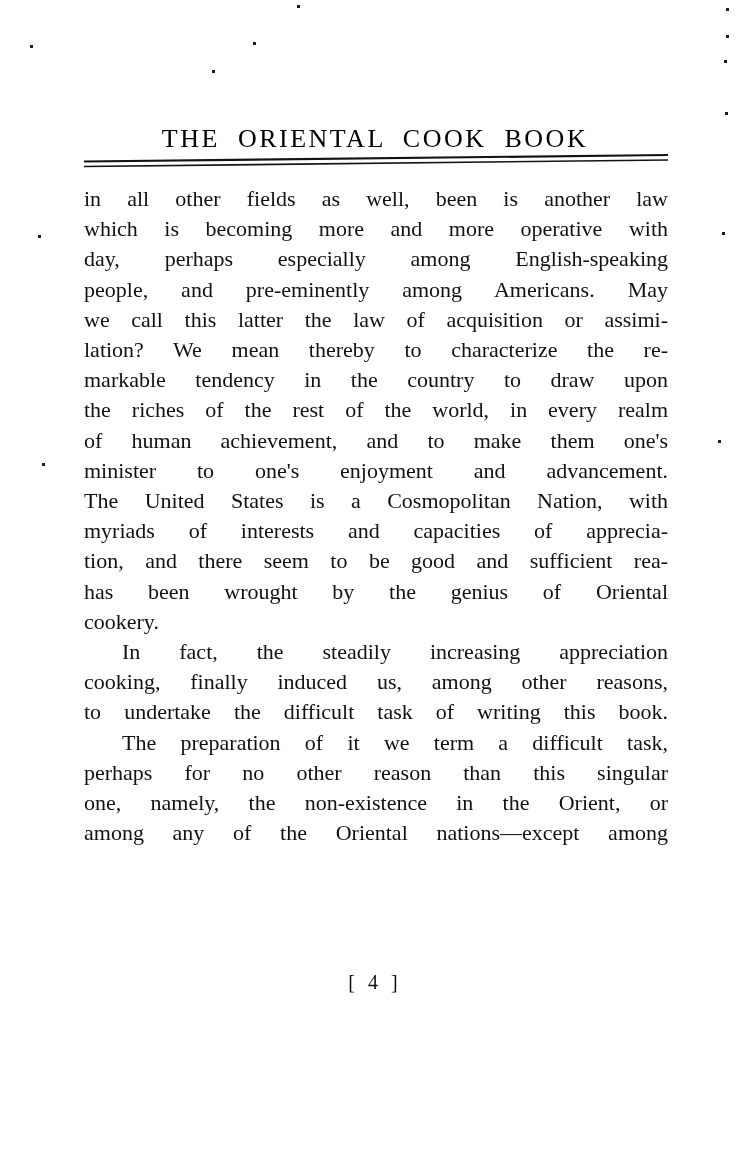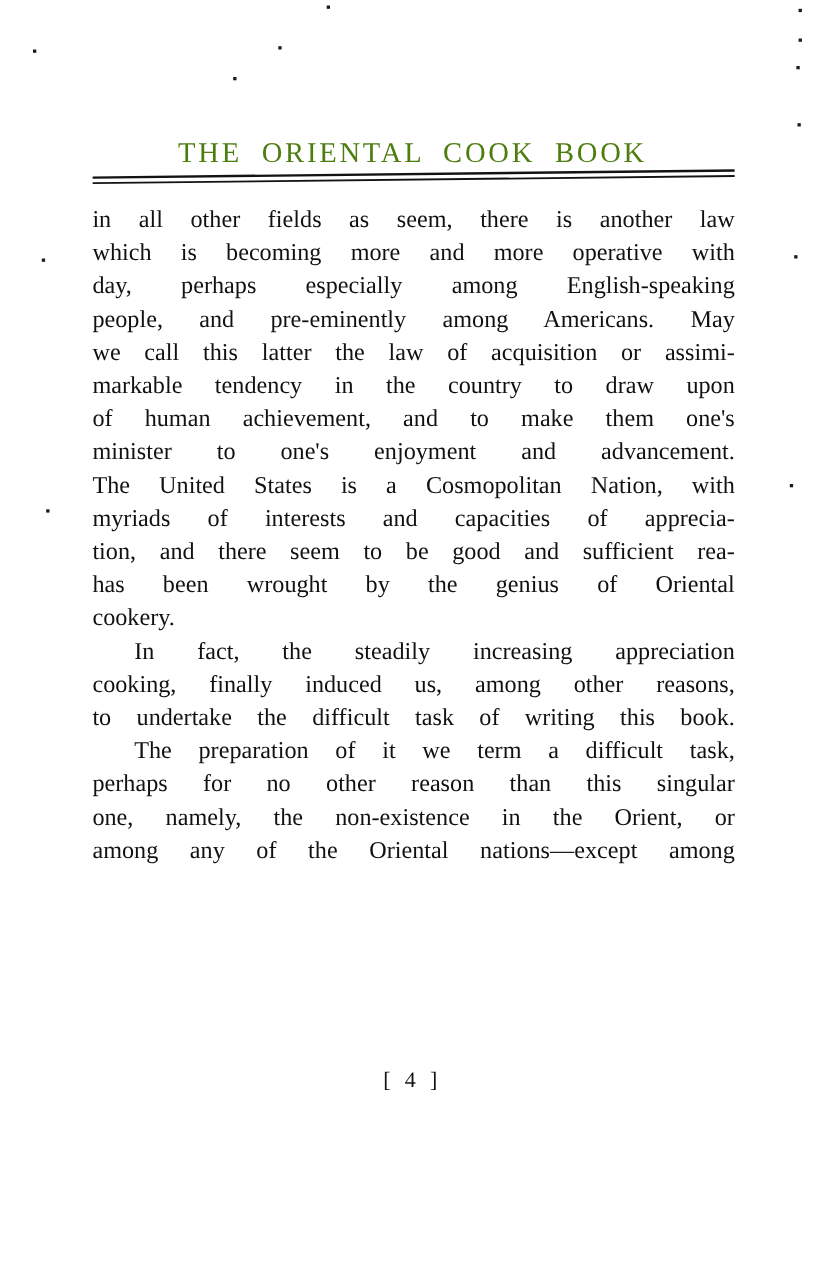--- a/index.html
+++ b/index.html
@@ -18,21 +18,21 @@
   }
   .running-head {
     position: absolute;
     top: 124px;
     left: 0;
     width: 100%;
     text-align: center;
     font-size: 26px;
     letter-spacing: 2.5px;
     word-spacing: 9px;
-    color: #4d7c0f;
+    color: #000000;
   }
   .rule {
     position: absolute;
     left: 84px;
     top: 151px;
   }
   .textblock {
     position: absolute;
     left: 84px;
     top: 184px;
@@ -72,26 +72,28 @@
 
   <div class="running-head">THE ORIENTAL COOK BOOK</div>
 
   <svg class="rule" width="584" height="18" viewBox="0 0 584 18">
     <line x1="0" y1="10.5" x2="584" y2="4" stroke="#141312" stroke-width="2.2"></line>
     <line x1="0" y1="15.5" x2="584" y2="9" stroke="#141312" stroke-width="1.6"></line>
   </svg>
 
   <div class="textblock" id="textblock">
       <div class="para">
-        <div class="line">in all other fields as seem, there is another law</div>
+        <div class="line">in all other fields as well, been is another law</div>
         <div class="line">which is becoming more and more operative with</div>
         <div class="line">day, perhaps especially among English-speaking</div>
         <div class="line">people, and pre-eminently among Americans. May</div>
         <div class="line">we call this latter the law of acquisition or assimi-</div>
+        <div class="line">lation? We mean thereby to characterize the re-</div>
         <div class="line">markable tendency in the country to draw upon</div>
+        <div class="line">the riches of the rest of the world, in every realm</div>
         <div class="line">of human achievement, and to make them one's</div>
         <div class="line">minister to one's enjoyment and advancement.</div>
         <div class="line">The United States is a Cosmopolitan Nation, with</div>
         <div class="line">myriads of interests and capacities of apprecia-</div>
         <div class="line">tion, and there seem to be good and sufficient rea-</div>
         <div class="line">has been wrought by the genius of Oriental</div>
         <div class="line lastline">cookery.</div>
       </div>
       <div class="para">
         <div class="line indent">In fact, the steadily increasing appreciation</div>

